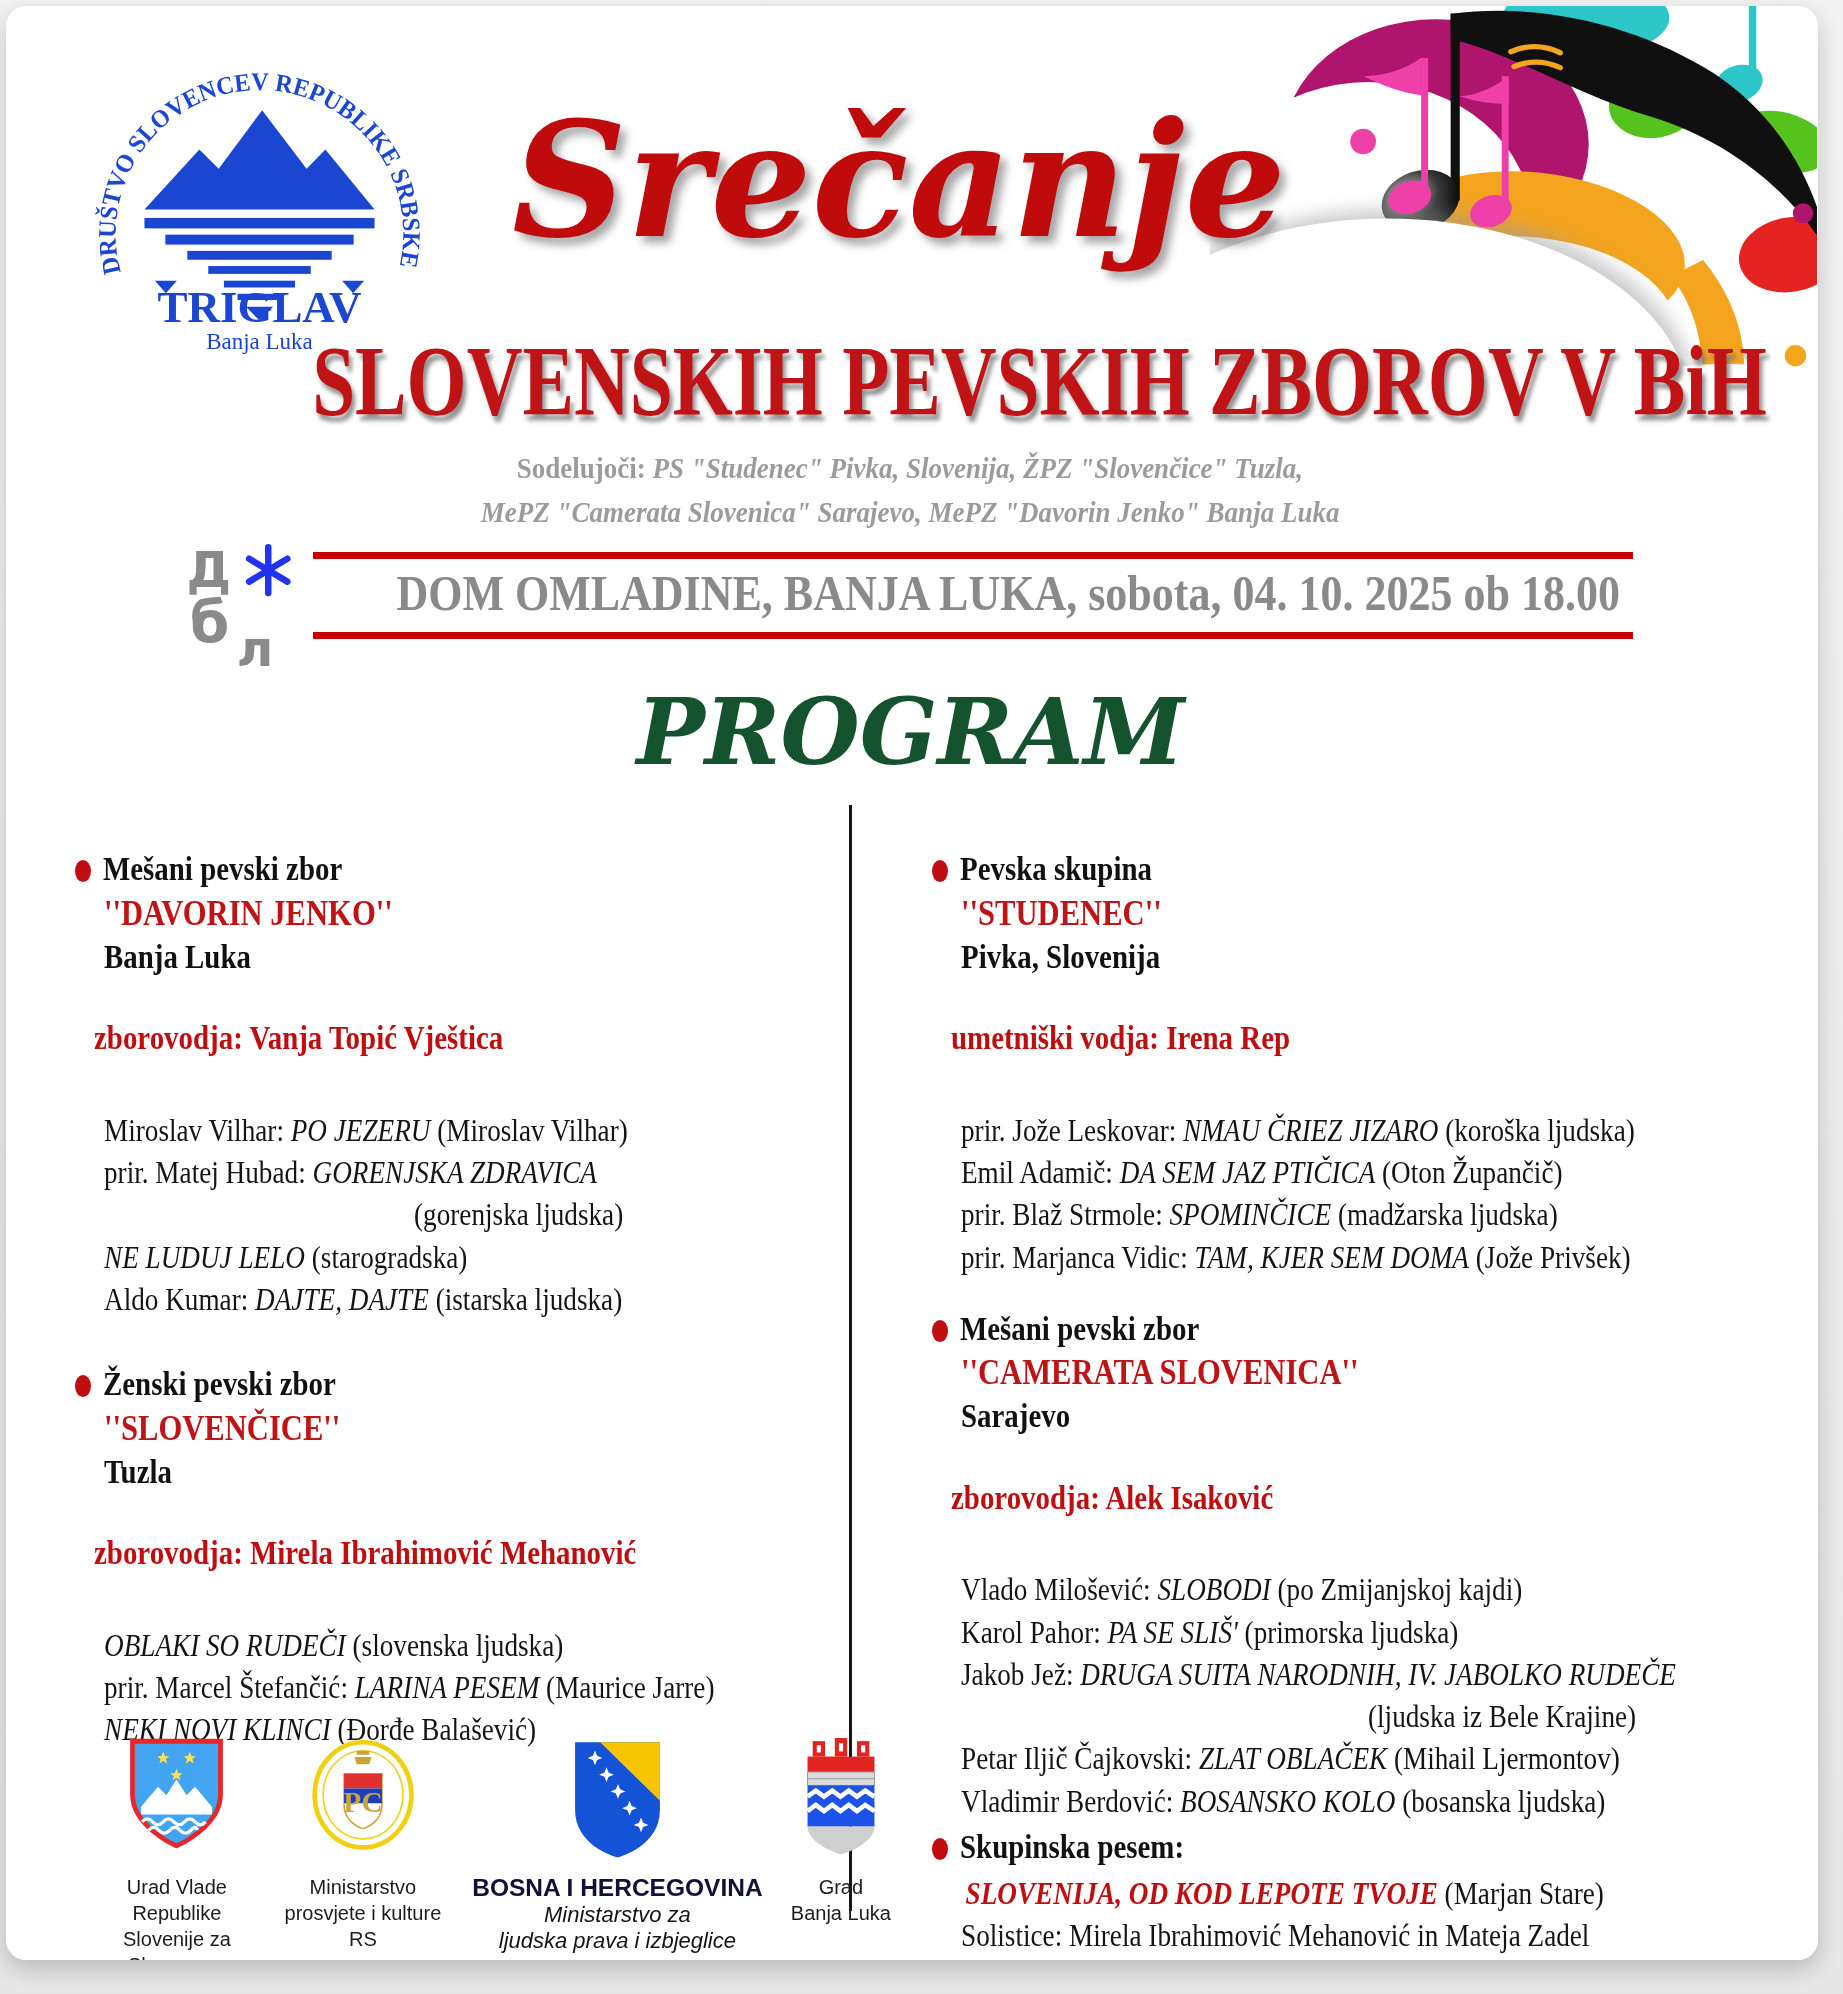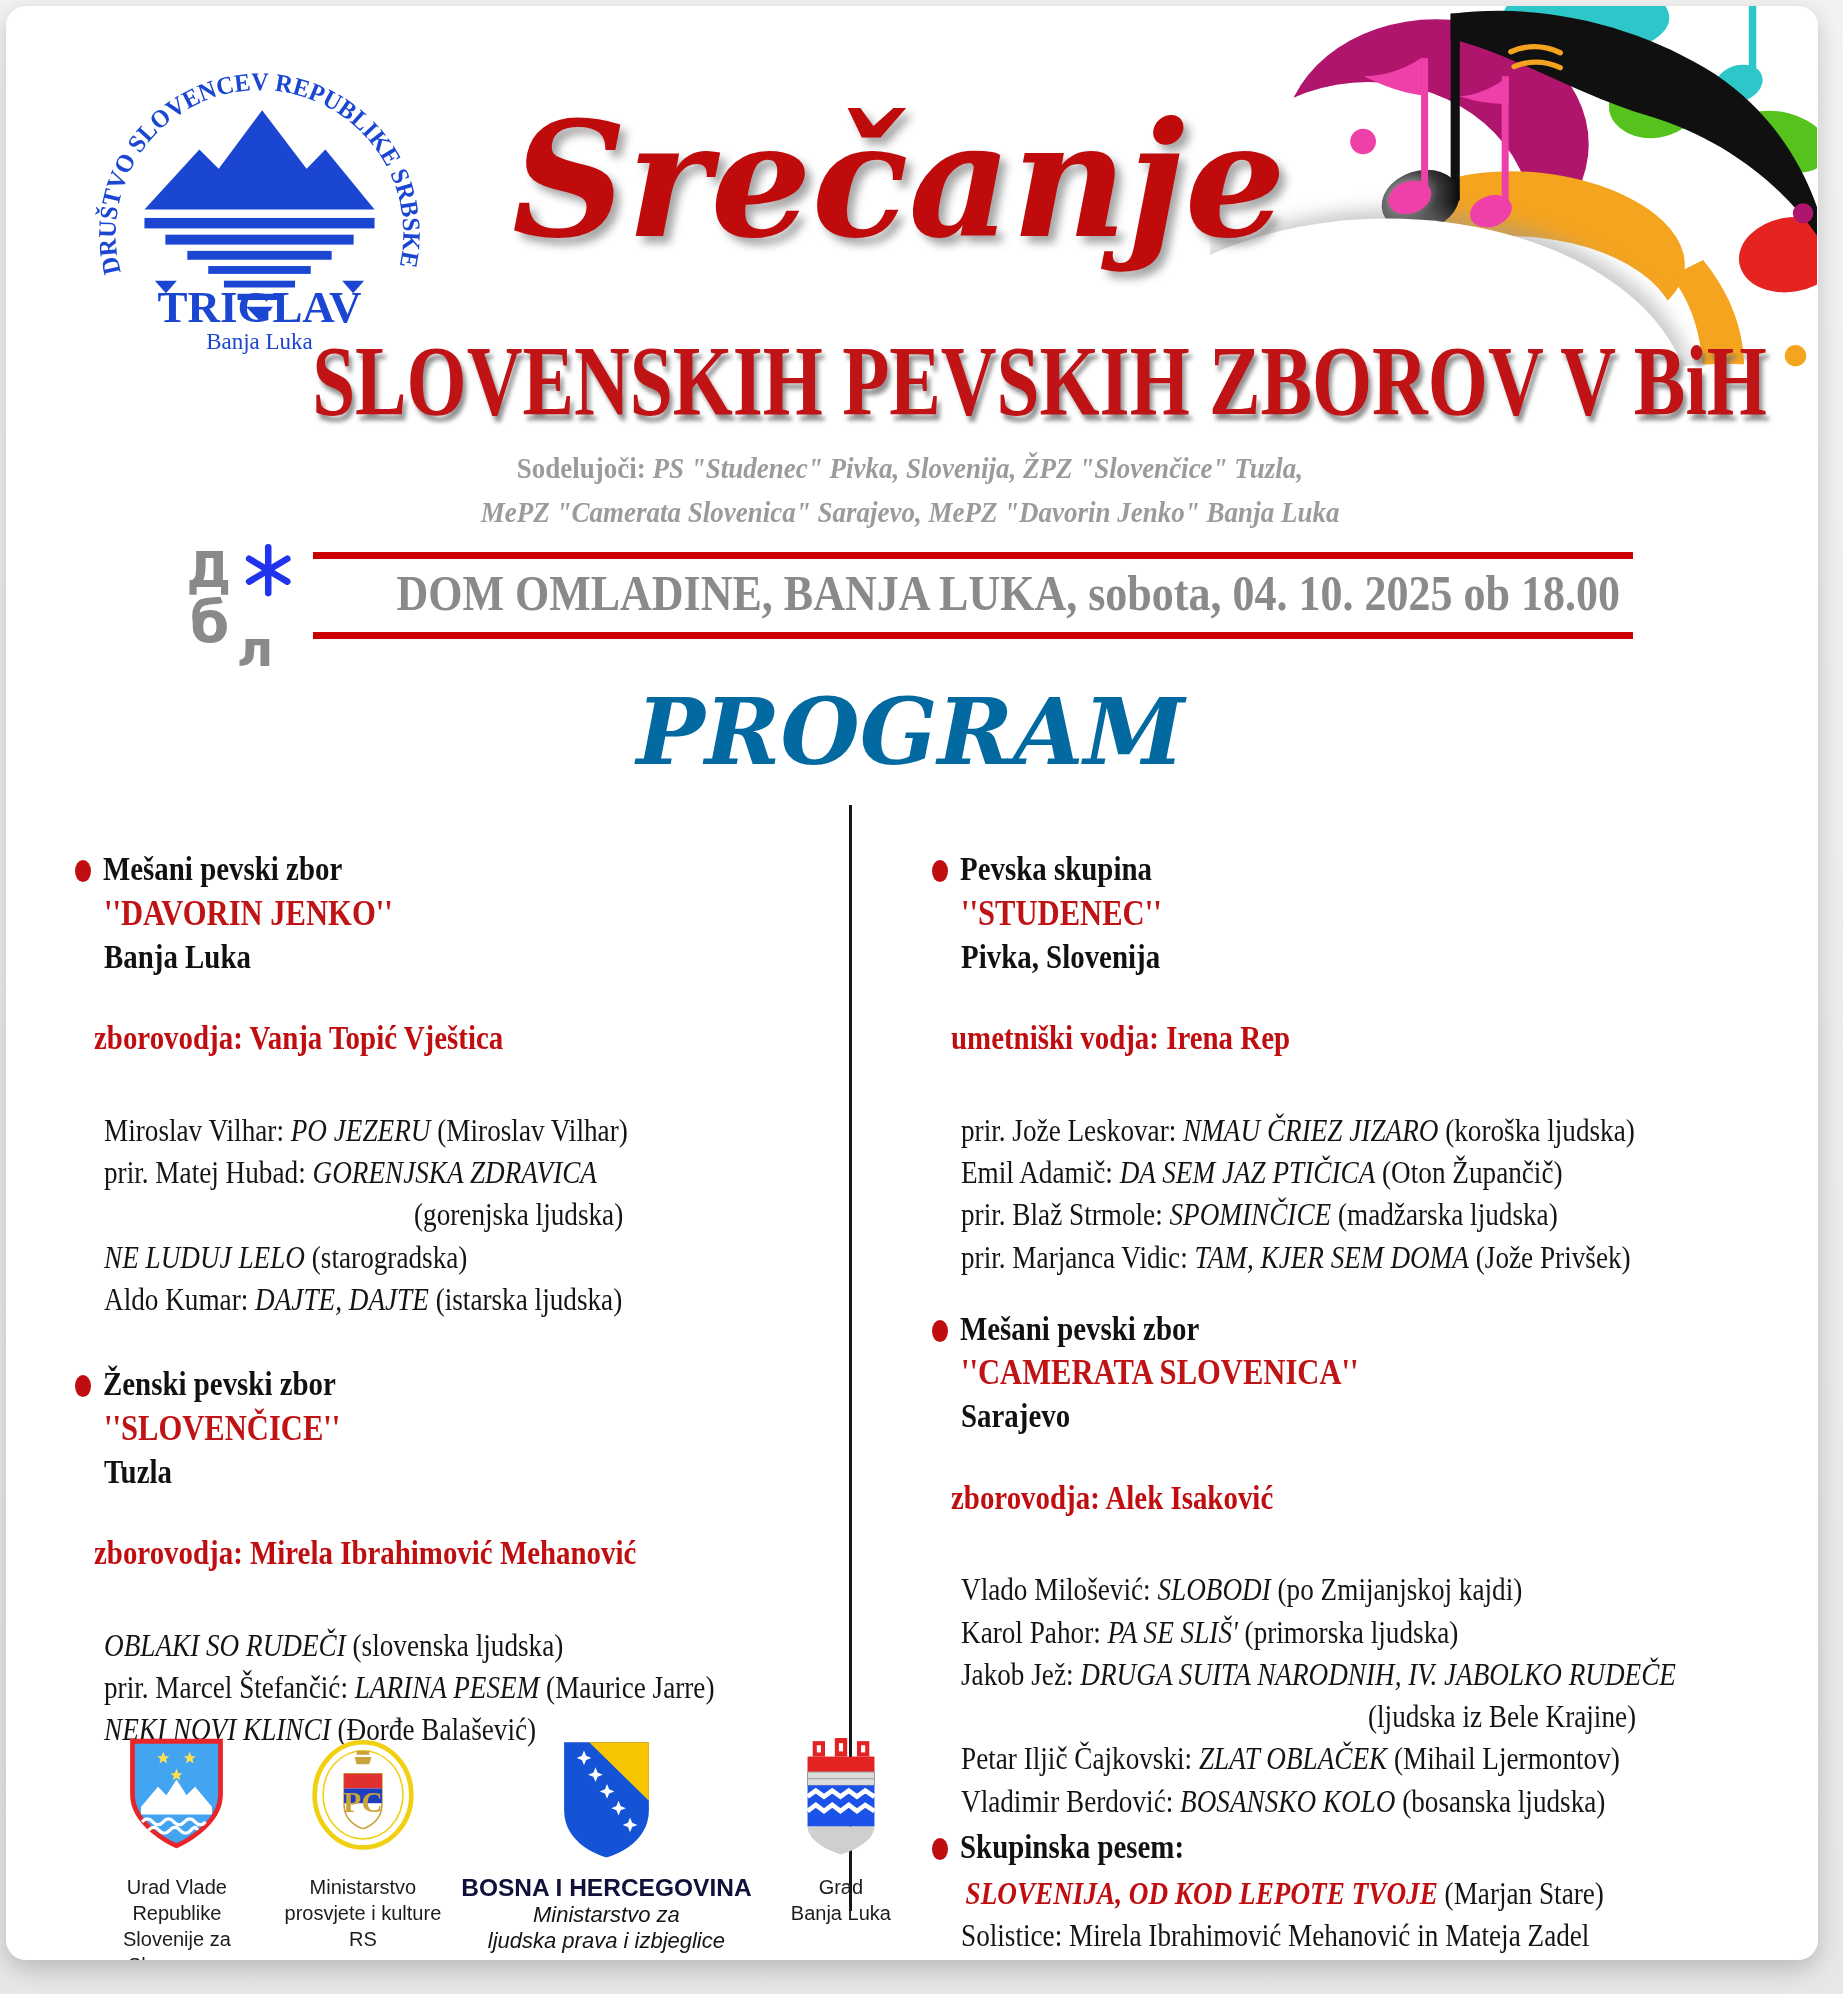--- a/index.html
+++ b/index.html
@@ -30,21 +30,21 @@
   .dom-icon{position:absolute;left:179px;top:537px;}
   .rule{position:absolute;left:307px;width:1320px;height:7px;background:#cc0000;}
   .rule.r1{top:546px;} .rule.r2{top:626px;}
   .venue{position:absolute;left:307px;top:557px;width:1320px;text-align:center;color:#8a8a8a;
      font-weight:bold;font-size:50px;line-height:1.2;white-space:nowrap;}
   .venue > span{display:inline-block;transform:scaleX(.88);transform-origin:50% 50%;}
 
   
   .prog-heading{position:absolute;left:532px;top:674px;width:744px;text-align:center;
      font-family:"DejaVu Serif", serif;font-style:italic;font-weight:bold;font-size:91px;line-height:1.15;
-     color:#0369a1;}
+     color:#14532d;}
   .divider{position:absolute;left:843px;top:799px;width:2.7px;height:1106px;background:#161616;}
   .col{position:absolute;top:842px;}
   .col-left{left:69px;width:765px;}
   .col-right{left:926px;width:877px;}
   .prog-block{margin:0;}
   .col-left .prog-block + .prog-block{margin-top:43px;}
   .col-right .prog-block.b2{margin-top:30px;}
   .col-right .prog-block.b3{margin-top:4.3px;}
   .phead{font-size:34px;line-height:1.25;font-weight:bold;color:#111;white-space:nowrap;}
   .bullet{display:inline-block;width:16px;height:22px;border-radius:50%;background:#c00d0f;margin-right:11.7px;
@@ -63,21 +63,21 @@
 
   
   .sponsors{position:absolute;left:64px;top:1731px;width:797px;height:223px;}
   .sp{position:absolute;text-align:center;}
   .sp .icon-box{display:flex;justify-content:center;height:128px;}
   .sp .caption{margin-top:8.5px;font-family:"Liberation Sans", sans-serif;font-size:20px;line-height:1.3;
      color:#1c1c1c;white-space:pre-line;}
   .sp .caption-bold{margin-top:8.5px;font-family:"Liberation Sans", sans-serif;font-size:24.5px;font-weight:bold;color:#10103a;}
   .sp .caption-italic{font-family:"Liberation Sans", sans-serif;font-style:italic;font-size:22px;line-height:1.2;
      color:#141414;white-space:pre-line;}
-  .sp1{left:16px;width:181px;} .sp2{left:213px;width:159px;} .sp3{left:387px;width:298px;} .sp4{left:691px;width:159px;}
+  .sp1{left:16px;width:181px;} .sp2{left:213px;width:159px;} .sp3{left:398px;width:298px;} .sp4{left:691px;width:159px;}
 </style>
 </head>
 <body>
 
 <div class="canvas">
   <div class="page">
 
     <svg class="art" width="607" height="473" viewBox="0 0 1130 890" preserveAspectRatio="none">
       <defs>
         <radialGradient id="noteShine" cx="35%" cy="35%" r="75%">

